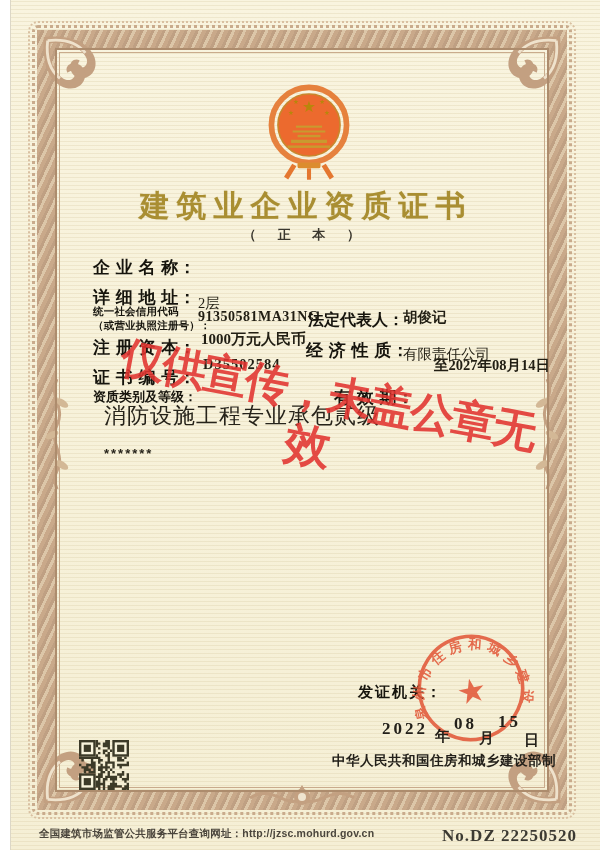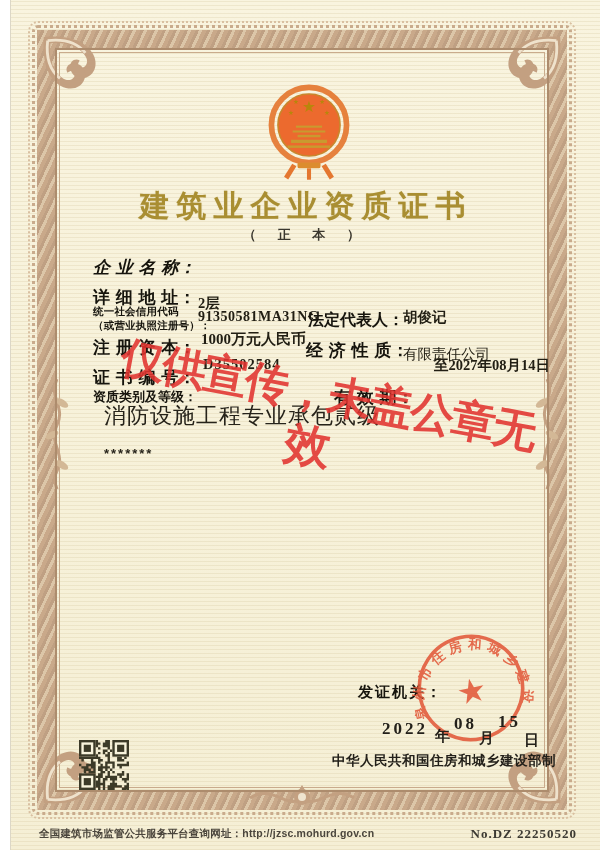--- a/index.html
+++ b/index.html
@@ -71,21 +71,21 @@
   
   .issuer{left:347px;top:683px;font-size:15px;font-weight:bold;letter-spacing:2px;color:#16140d;}
   .seal{left:396px;top:624px;width:128px;height:128px;transform:rotate(-12deg);opacity:.88;}
   .date-part{font-family:"Liberation Serif","DejaVu Serif",serif;color:#23201a;}
   .d-num{font-size:17px;font-weight:bold;letter-spacing:3px;}
   .d-unit{font-size:15px;font-weight:bold;}
   .made-by{left:321px;top:752px;font-size:13.5px;font-weight:bold;letter-spacing:.5px;
     font-family:"Liberation Serif","DejaVu Serif",serif;color:#23201a;}
   
   .footer-query{left:28px;top:827px;font-size:10.5px;font-weight:bold;letter-spacing:.2px;color:#4a453c;}
-  .footer-serial{right:24px;top:826px;font-size:13px;font-weight:bold;
+  .footer-serial{right:24px;top:826px;font-size:17px;font-weight:bold;
     font-family:"Liberation Serif","DejaVu Serif",serif;color:#3c3a33;letter-spacing:1px;}
 </style>
 </head>
 <body>
 
 <div class="paper">
 
   <div class="frame">
     <div class="frame-inner-line"></div>
 
@@ -151,24 +151,24 @@
     <rect x="34" y="79" width="52" height="3" fill="#c99a2f"></rect>
     <rect x="46" y="100" width="28" height="7" rx="2" fill="#dc8c2e"></rect>
     <path d="M42,103 l-10,16" stroke="#e47730" stroke-width="6"></path>
     <path d="M78,103 l10,16" stroke="#e47730" stroke-width="6"></path>
     <path d="M60,107 v14" stroke="#e47730" stroke-width="5"></path>
   </svg>
 
   <div class="abs title">建筑业企业资质证书</div>
   <div class="abs subtitle">（ 正 本 ）</div>
 
-  <div class="abs lbl lbl-lg" style="left:82px;top:256px;font-style:italic;">企 业 名 称：</div>
+  <div class="abs lbl lbl-lg" style="left:82px;top:256px;">企 业 名 称：</div>
 
   <div class="abs lbl lbl-lg" style="left:82px;top:286px;">详 细 地 址：</div>
-  <div class="abs val v14" style="left:187px;top:294px;font-weight:bold;">2层</div>
+  <div class="abs val v14" style="left:187px;top:294px;font-weight:normal;">2层</div>
 
   <div class="abs lbl lbl-sm" style="left:82px;top:305px;">
     <div>统一社会信用代码</div>
     <div>（或营业执照注册号）：</div>
   </div>
   <div class="abs val" style="left:187px;top:309px;font-size:14px;font-weight:bold;letter-spacing:.5px;">91350581MA31NG</div>
   <div class="abs lbl" style="left:297px;top:310px;font-size:16px;">法定代表人：</div>
   <div class="abs val v14" style="left:392px;top:308px;font-weight:bold;">胡俊记</div>
 
   <div class="abs lbl lbl-lg" style="left:82px;top:336px;">注 册 资 本：</div>

